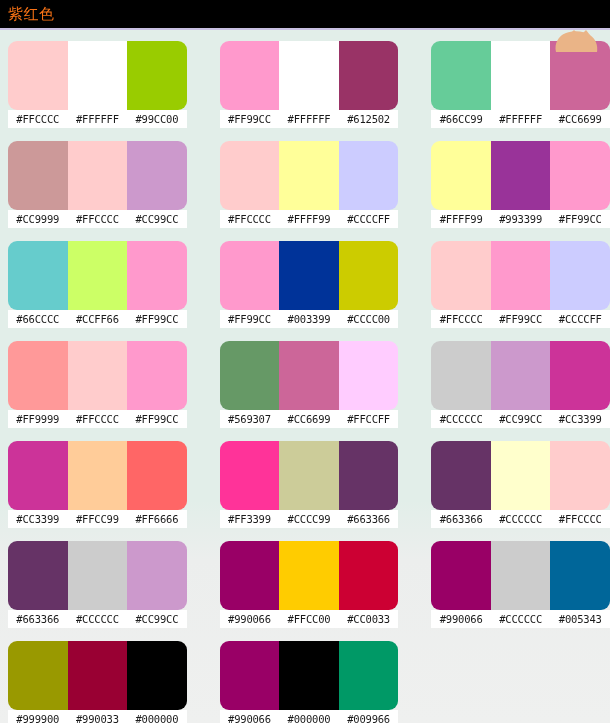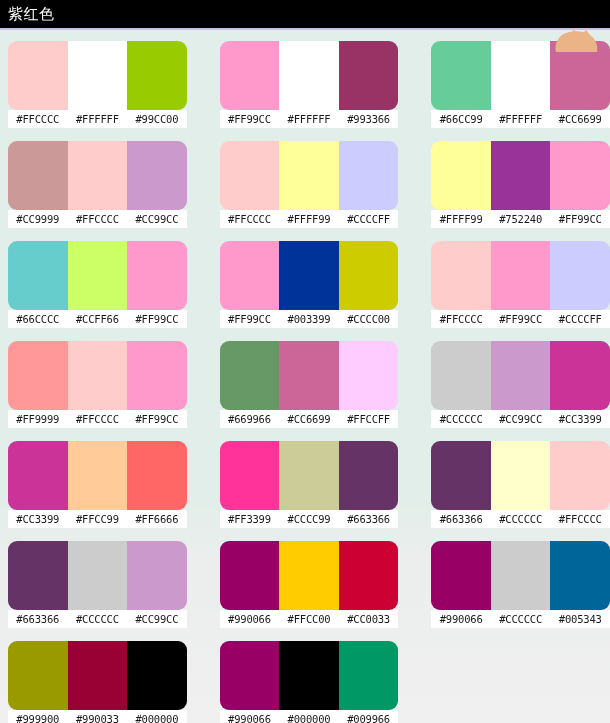--- a/index.html
+++ b/index.html
@@ -32,21 +32,21 @@
   .titlebar {
     position: relative;
     height: 28px;
     background: #000000;
     display: flex;
     align-items: center;
     padding-left: 8px;
     z-index: 5;
   }
   .titlebar-text {
-    color: #ffffff;
+    color: #f97316;
     font-size: 15px;
     line-height: 1;
     letter-spacing: .5px;
     font-family: "DejaVu Sans", sans-serif;
   }
   .titlebar-rule {
     position: absolute;
     left: 0; right: 0; bottom: -2px;
     height: 2px;
     background: #c9c0e2;
@@ -158,21 +158,21 @@
         </div>
         <div class="pgroup col2">
           <div class="swatches">
             <div class="swatch" style="background: rgb(255, 153, 204);"></div>
             <div class="swatch" style="background: rgb(255, 255, 255);"></div>
             <div class="swatch" style="background: rgb(153, 51, 102);"></div>
           </div>
           <div class="labels">
             <div class="label">#FF99CC</div>
             <div class="label">#FFFFFF</div>
-            <div class="label">#993366</div>
+            <div class="label">#612502</div>
           </div>
         </div>
         <div class="pgroup col3">
           <div class="swatches">
             <div class="swatch" style="background: rgb(102, 204, 153);"></div>
             <div class="swatch" style="background: rgb(255, 255, 255);"></div>
             <div class="swatch" style="background: rgb(204, 102, 153);"></div>
           </div>
           <div class="labels">
             <div class="label">#66CC99</div>
@@ -207,21 +207,21 @@
           </div>
         </div>
         <div class="pgroup col3">
           <div class="swatches">
             <div class="swatch" style="background: rgb(255, 255, 153);"></div>
             <div class="swatch" style="background: rgb(153, 51, 153);"></div>
             <div class="swatch" style="background: rgb(255, 153, 204);"></div>
           </div>
           <div class="labels">
             <div class="label">#FFFF99</div>
-            <div class="label">#752240</div>
+            <div class="label">#993399</div>
             <div class="label">#FF99CC</div>
           </div>
         </div>
       </div>
       <div class="prow">
         <div class="pgroup col1">
           <div class="swatches">
             <div class="swatch" style="background: rgb(102, 204, 204);"></div>
             <div class="swatch" style="background: rgb(204, 255, 102);"></div>
             <div class="swatch" style="background: rgb(255, 153, 204);"></div>
@@ -270,21 +270,21 @@
             <div class="label">#FF99CC</div>
           </div>
         </div>
         <div class="pgroup col2">
           <div class="swatches">
             <div class="swatch" style="background: rgb(102, 153, 102);"></div>
             <div class="swatch" style="background: rgb(204, 102, 153);"></div>
             <div class="swatch" style="background: rgb(255, 204, 255);"></div>
           </div>
           <div class="labels">
-            <div class="label">#669966</div>
+            <div class="label">#569307</div>
             <div class="label">#CC6699</div>
             <div class="label">#FFCCFF</div>
           </div>
         </div>
         <div class="pgroup col3">
           <div class="swatches">
             <div class="swatch" style="background: rgb(204, 204, 204);"></div>
             <div class="swatch" style="background: rgb(204, 153, 204);"></div>
             <div class="swatch" style="background: rgb(204, 51, 153);"></div>
           </div>

